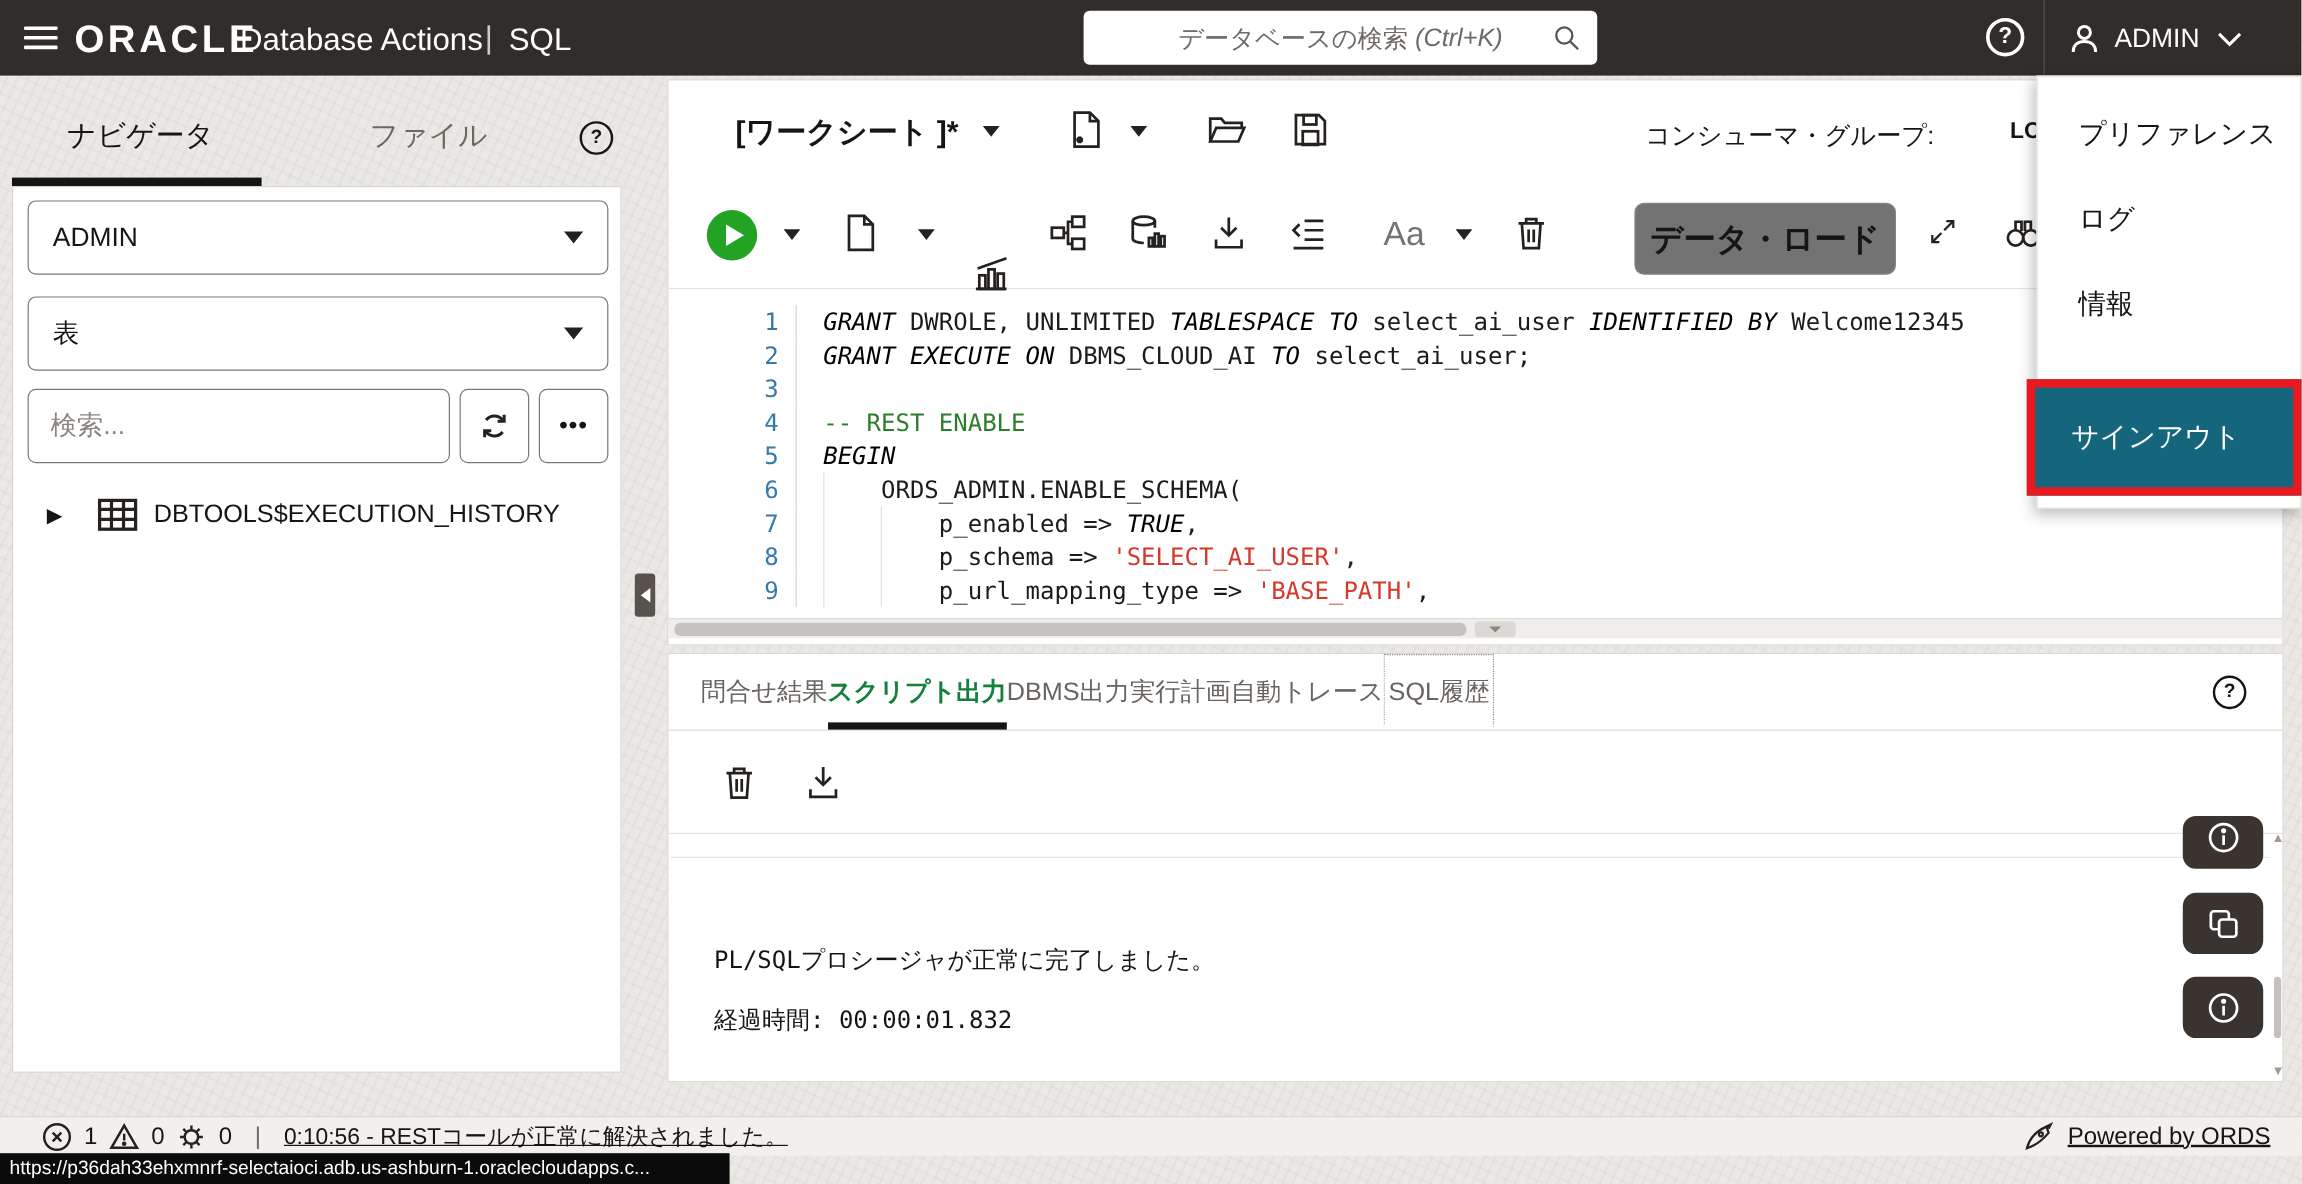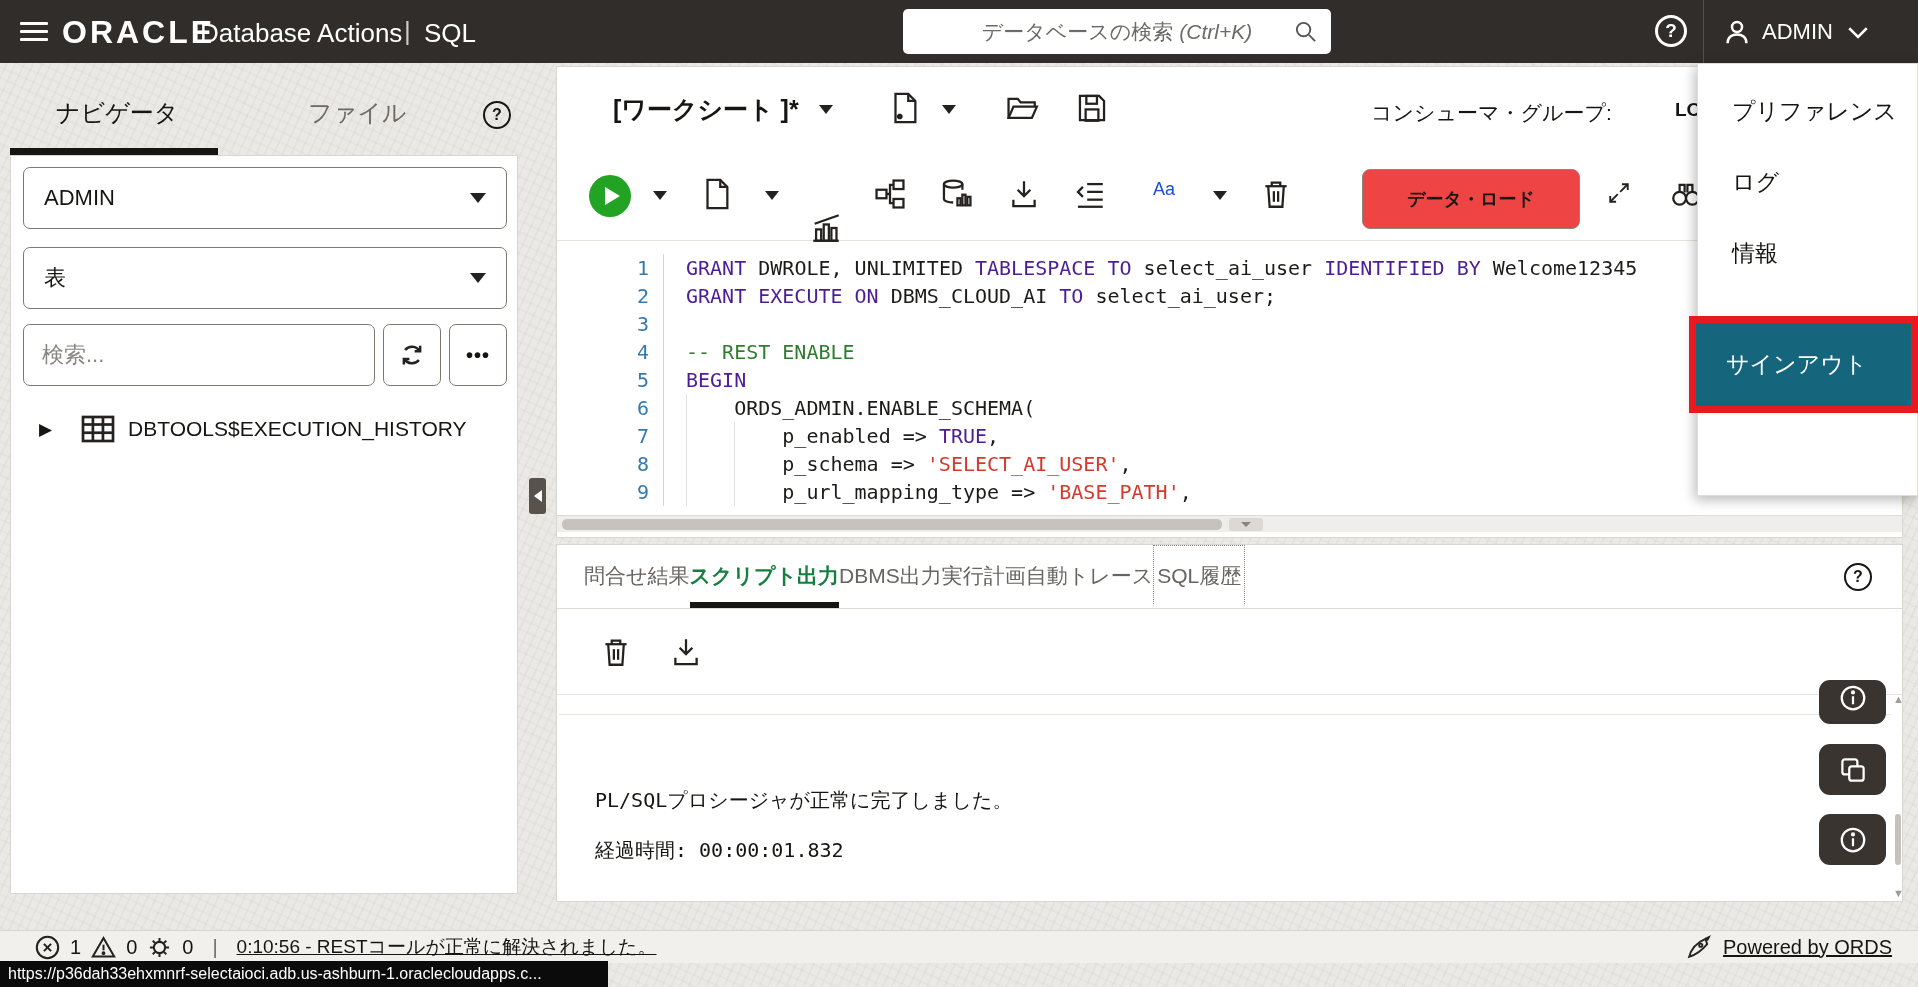--- a/index.html
+++ b/index.html
@@ -70,29 +70,29 @@
 .ws-title-caret { position:absolute; left:262px; top:38px; }
 .sm-caret { width:0; height:0; border-left:7px solid transparent; border-right:7px solid transparent; border-top:9px solid #24211e; cursor:pointer; }
 .icon-btn { position:absolute; cursor:pointer; display:flex; align-items:center; }
 .icon-btn svg { width:34px; height:34px; stroke:#24211e; fill:none; stroke-width:1.6; }
 .consumer-label { position:absolute; left:814px; top:32px; font-size:21px; }
 .consumer-value { position:absolute; left:1118px; top:32px; font-size:19px; font-weight:bold; }
 .ws-row2 { position:absolute; left:0; top:84px; width:100%; height:90px; border-bottom:1px solid #e6e3df; }
 .run-btn { position:absolute; left:32px; top:24px; width:42px; height:42px; border-radius:50%; background:#23a323; display:flex; align-items:center; justify-content:center; cursor:pointer; }
 .run-btn::after { content:''; width:0; height:0; border-left:15px solid #fff; border-top:9px solid transparent; border-bottom:9px solid transparent; margin-left:4px; }
 .badge-wrap { position:relative; }
-.aa-label { font-size:18px; color:#1d4ed8; }
-.data-load-btn { position:absolute; left:805px; top:18px; width:218px; height:60px; border:1px solid #8a857f; border-radius:8px; background:#ef4444; font-size:18px; font-weight:bold; display:flex; align-items:center; justify-content:center; cursor:pointer; }
+.aa-label { font-size:28px; color:#737373; }
+.data-load-btn { position:absolute; left:805px; top:18px; width:218px; height:60px; border:1px solid #8a857f; border-radius:8px; background:#737373; font-size:27px; font-weight:bold; display:flex; align-items:center; justify-content:center; cursor:pointer; }
 
 
 .code-area { position:absolute; left:0; top:175px; width:100%; height:273px; padding-top:12px; font-family:"DejaVu Sans Mono","Liberation Mono",monospace; font-size:20px; overflow:hidden; }
 .code-row { display:flex; height:28px; line-height:28px; white-space:pre; }
 .gutter-num { width:92px; text-align:right; color:#3579ad; flex:0 0 92px; }
 .code-text { border-left:1px solid #d8d5d1; margin-left:14px; padding-left:22px; }
-.tok-kw { color:#4c1d95; }
+.tok-kw { color:#000000;font-style:italic; }
 .tok-pl { color:#1c1b1a; }
 .tok-com { color:#2e7d2e; }
 .tok-str { color:#d6382c; }
 .indent-guide { position:absolute; width:1px; background:#e2e0dd; }
 .g1 { left:129px; top:152px; height:112px; }
 .g2 { left:177px; top:180px; height:84px; }
 
 .h-scroll { position:absolute; left:0; top:448px; width:100%; height:17px; background:#f0eeec; border-top:1px solid #dedbd7; }
 .h-thumb { position:absolute; left:5px; top:3px; width:660px; height:11px; background:#c6c3bf; border-radius:5px; cursor:pointer; }
 .h-collapse { position:absolute; left:672px; top:2px; width:34px; height:13px; background:#dcd9d5; border-radius:3px; cursor:pointer; display:flex; align-items:center; justify-content:center; }
@@ -115,21 +115,21 @@
 .float-btn svg { width:30px; height:30px; stroke:#fff; fill:none; stroke-width:1.8; }
 .fb1 { top:135px; height:44px; } .fb1 svg { margin-top:-8px; }
 .fb2 { top:199px; height:51px; }
 .fb3 { top:269px; height:51px; }
 .v-scroll { position:absolute; left:1337px; top:150px; width:8px; height:206px; }
 .v-thumb { position:absolute; left:1px; top:119px; width:6px; height:51px; background:#c5c2be; border-radius:3px; cursor:pointer; }
 .v-arrow { position:absolute; left:-1px; font-size:11px; color:#a19c96; cursor:pointer; }
 .va-up { top:-2px; } .va-down { top:192px; }
 
 
-.user-menu { position:absolute; left:1697px; top:63px; width:221px; height:433px; background:#fff; box-shadow:-2px 4px 12px rgba(0,0,0,0.28); border:1px solid #e0ddd9; z-index:50; }
+.user-menu { position:absolute; left:1697px; top:63px; width:221px; height:361px; background:#fff; box-shadow:-2px 4px 12px rgba(0,0,0,0.28); border:1px solid #e0ddd9; z-index:50; }
 .menu-item { height:71px; display:flex; align-items:center; padding-left:34px; font-size:23px; color:#161513; cursor:pointer; }
 .menu-item:first-child { margin-top:12px; }
 .signout-wrap { position:absolute; left:-9px; top:252px; width:229px; height:97px; border:7px solid #e8191f; background:#15657d; display:flex; align-items:center; cursor:pointer; }
 .signout-label { color:#fff; font-size:23px; padding-left:30px; }
 
 
 .status-bar { position:absolute; left:0; top:930px; width:1918px; height:33px; background:#f2f0ed; border-top:1px solid #d9d5d0; display:flex; align-items:center; z-index:40; }
 .status-left { display:flex; align-items:center; gap:9px; padding-left:34px; font-size:20px; }
 .status-left svg { width:27px; height:27px; stroke:#24211e; fill:none; stroke-width:1.8; }
 .status-sep { color:#6e6a66; margin:0 10px; }

